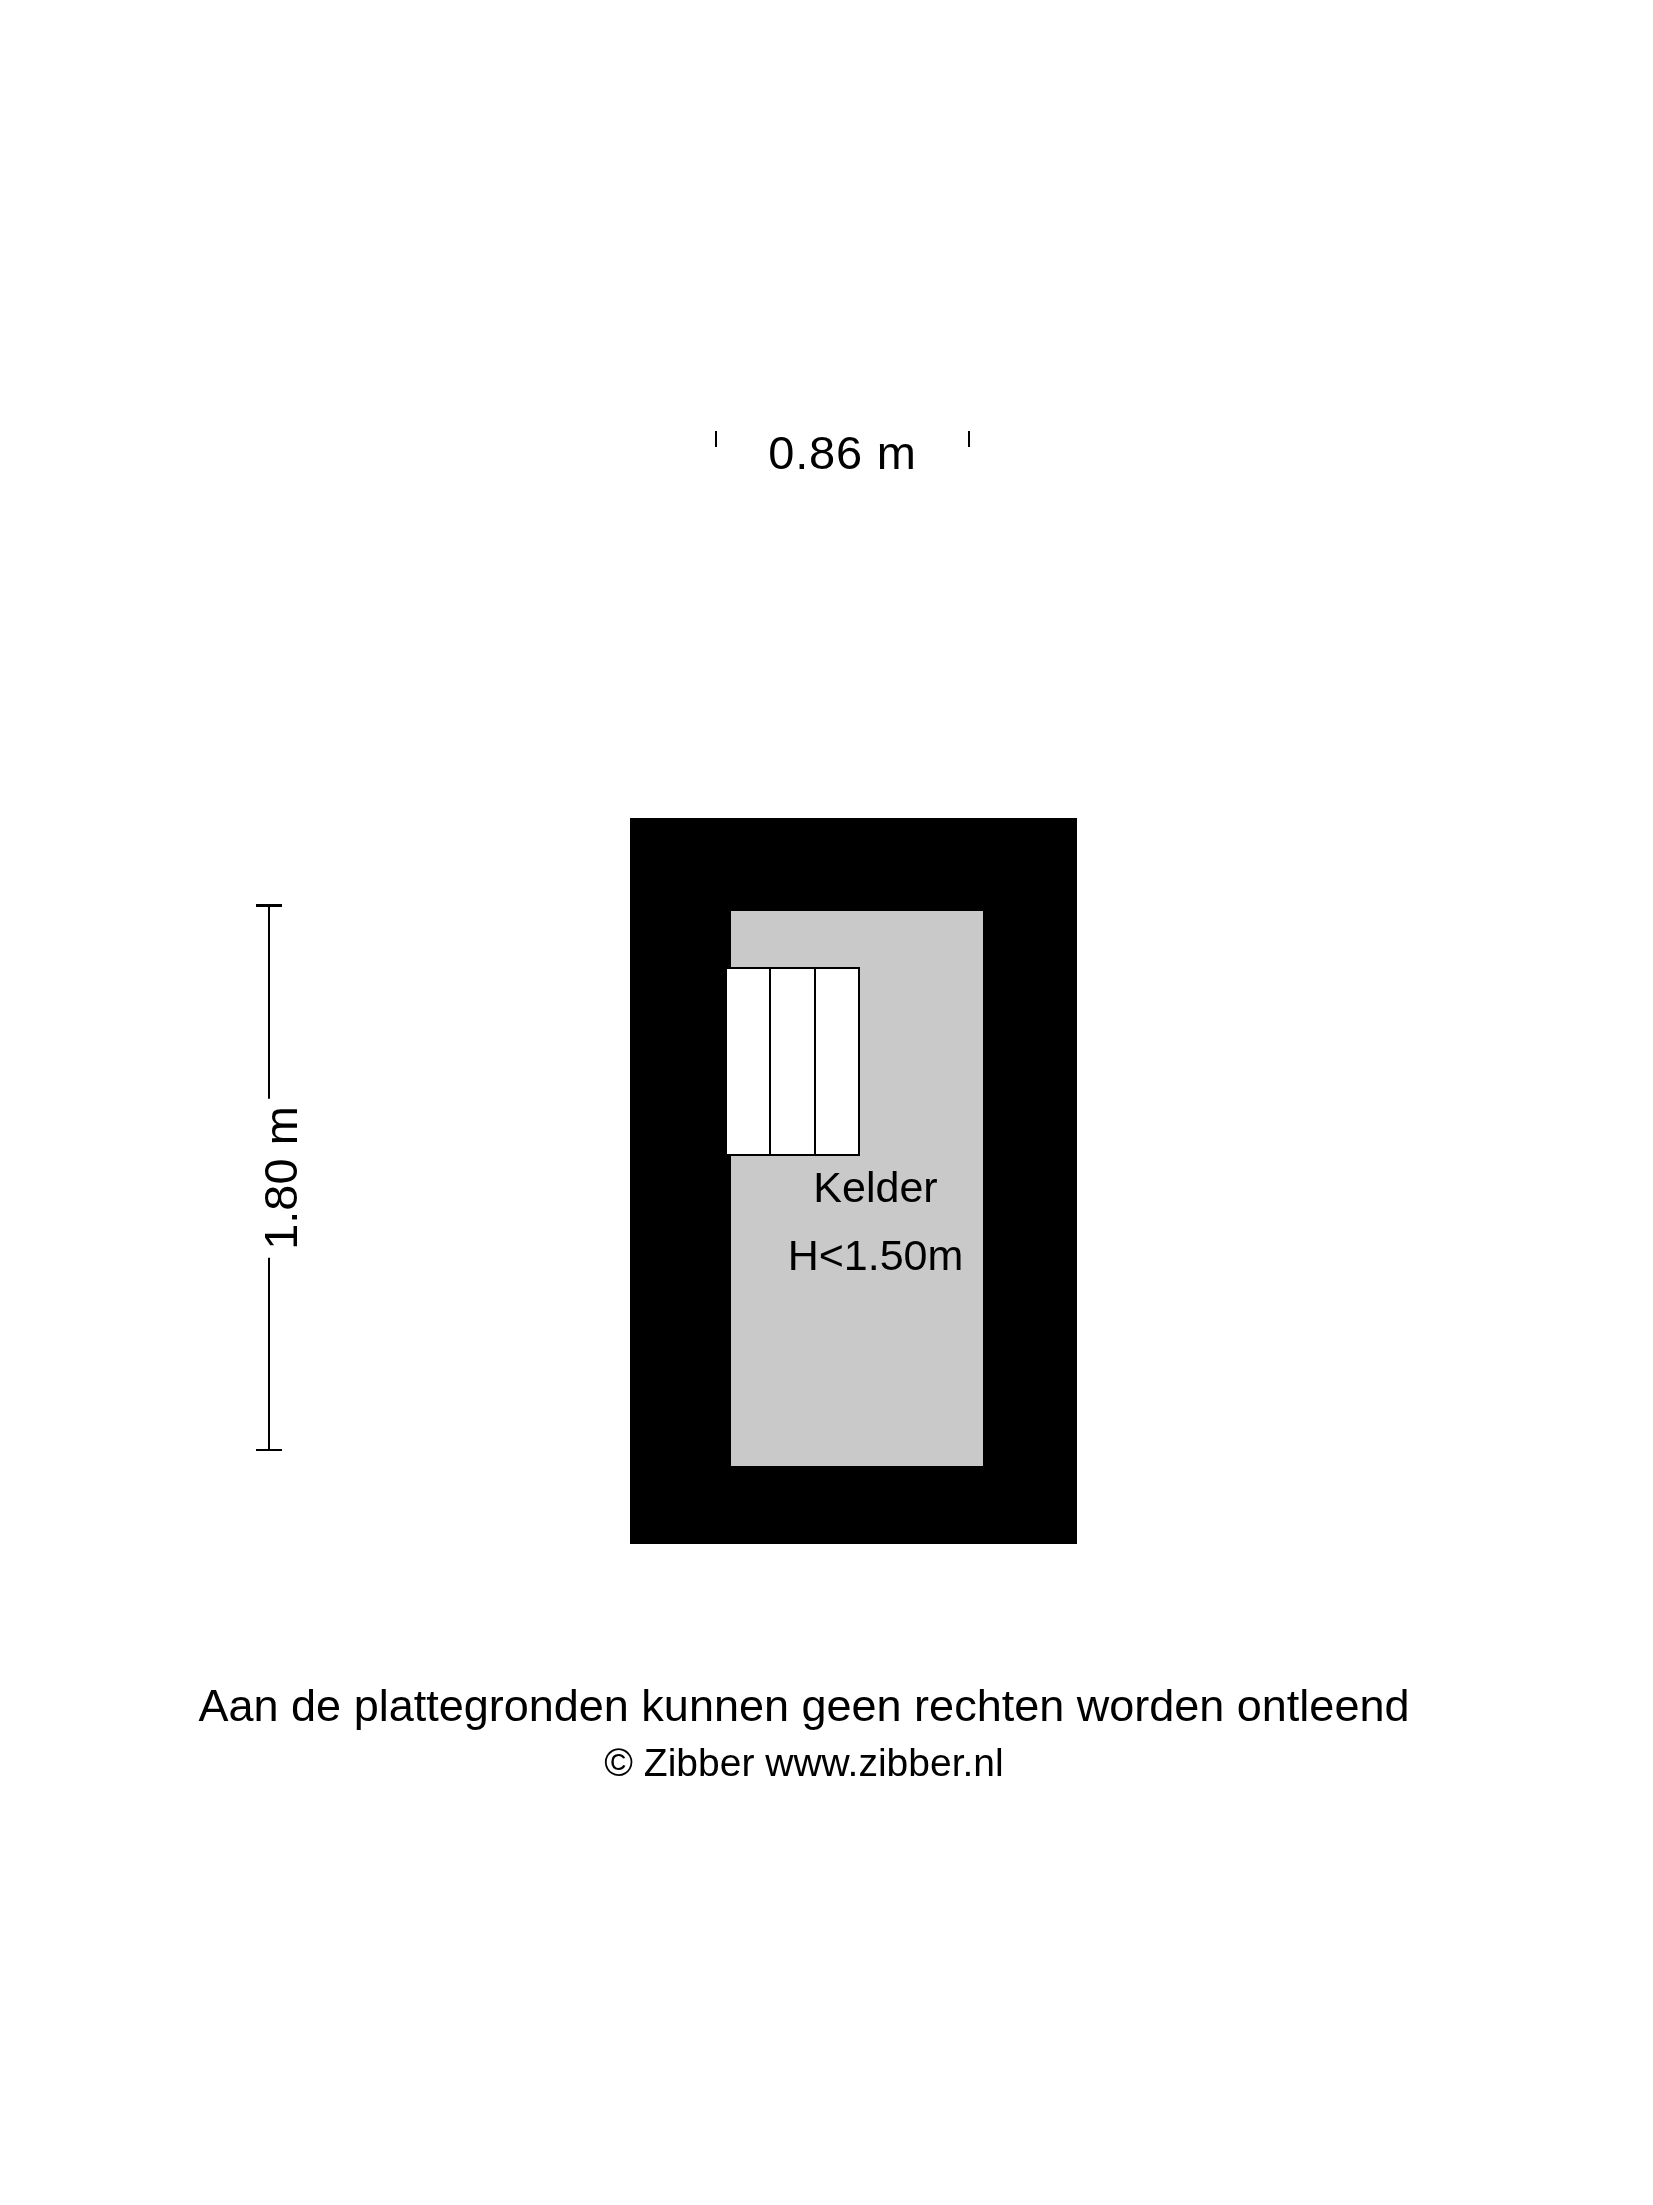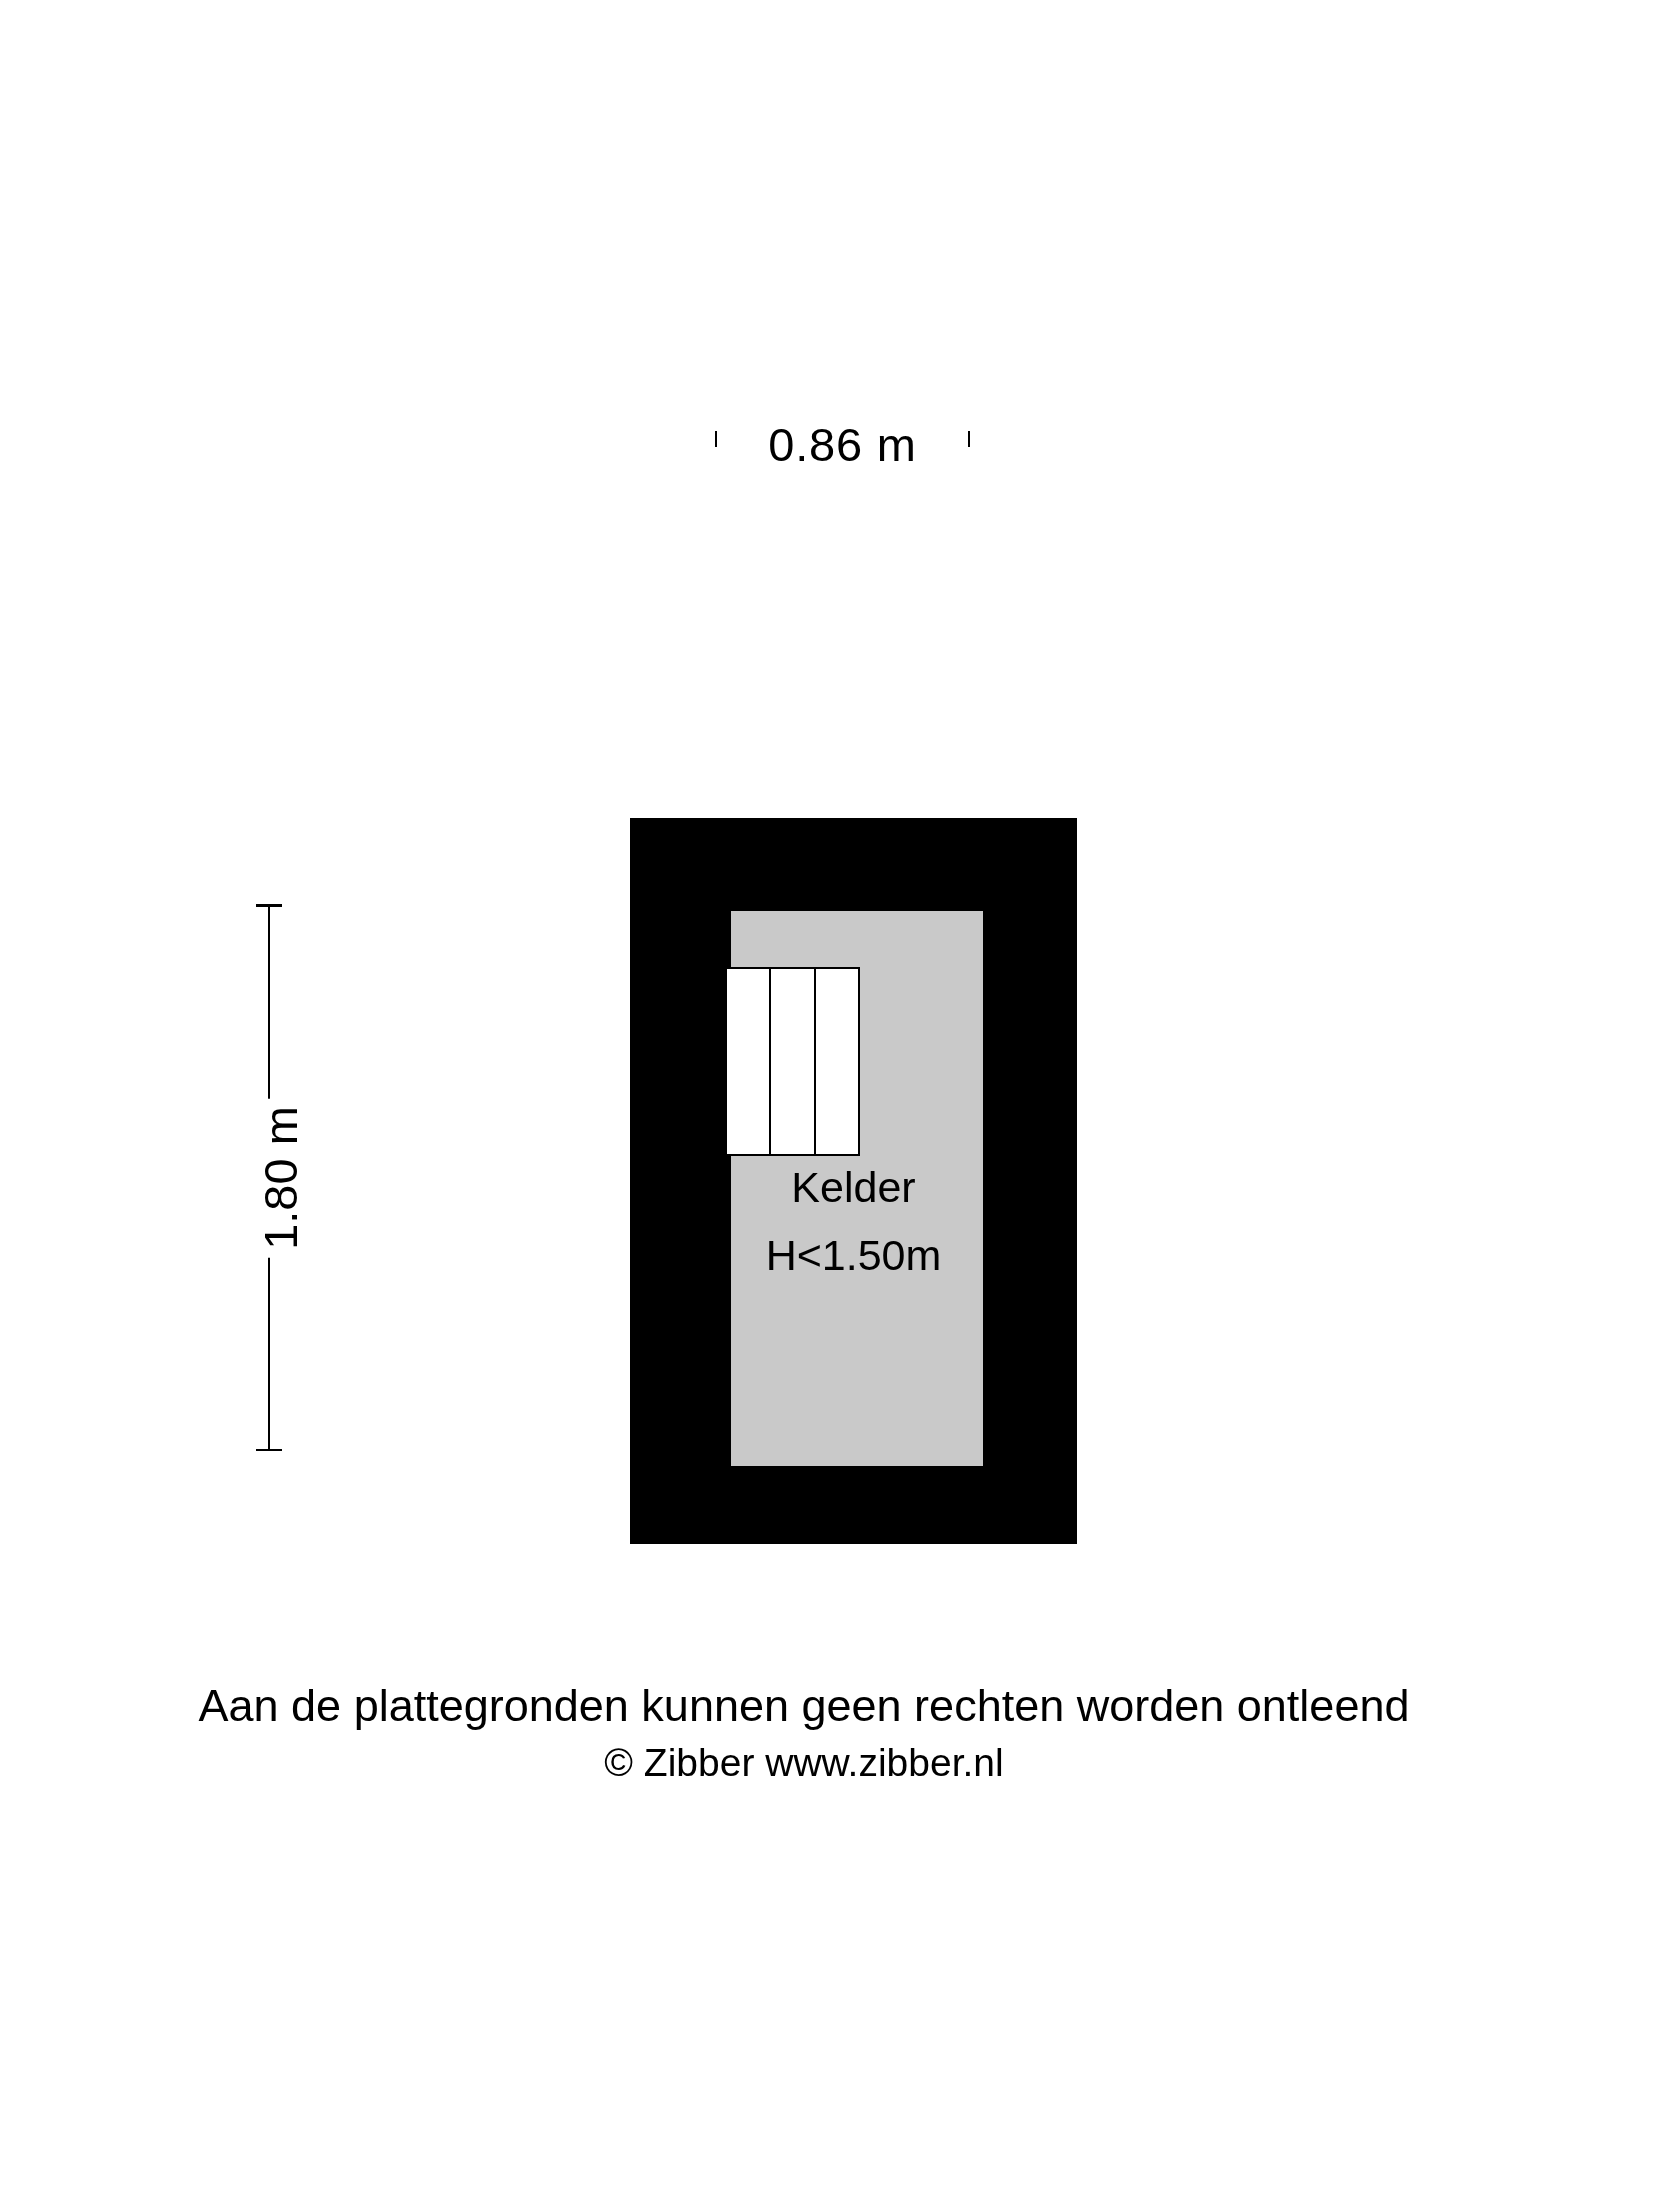--- a/index.html
+++ b/index.html
@@ -17,20 +17,21 @@
   }
 
   
   #top-dimension {
     position: absolute;
     left: 693px;
     top: 417px;
     width: 299px;
     height: 71px;
     display: flex;
+    align-items: center;
     justify-content: center;
   }
   #top-dimension .dim-text {
     font-size: 47px;
     letter-spacing: 0.8px;
     white-space: nowrap;
   }
   #top-dimension .tick {
     position: absolute;
     top: 14px;
@@ -113,20 +114,21 @@
   }
   #stairs .step:last-child { border-right: none; }
 
   #room-labels {
     position: absolute;
     left: 630px;
     top: 1162px;
     width: 447px;
     text-align: center;
     line-height: 1.18;
+    padding-left: 22px;
   }
   #room-labels .room-name {
     font-size: 43px;
   }
   #room-labels .room-height {
     font-size: 43px;
     margin-top: 17px;
   }
 
   

